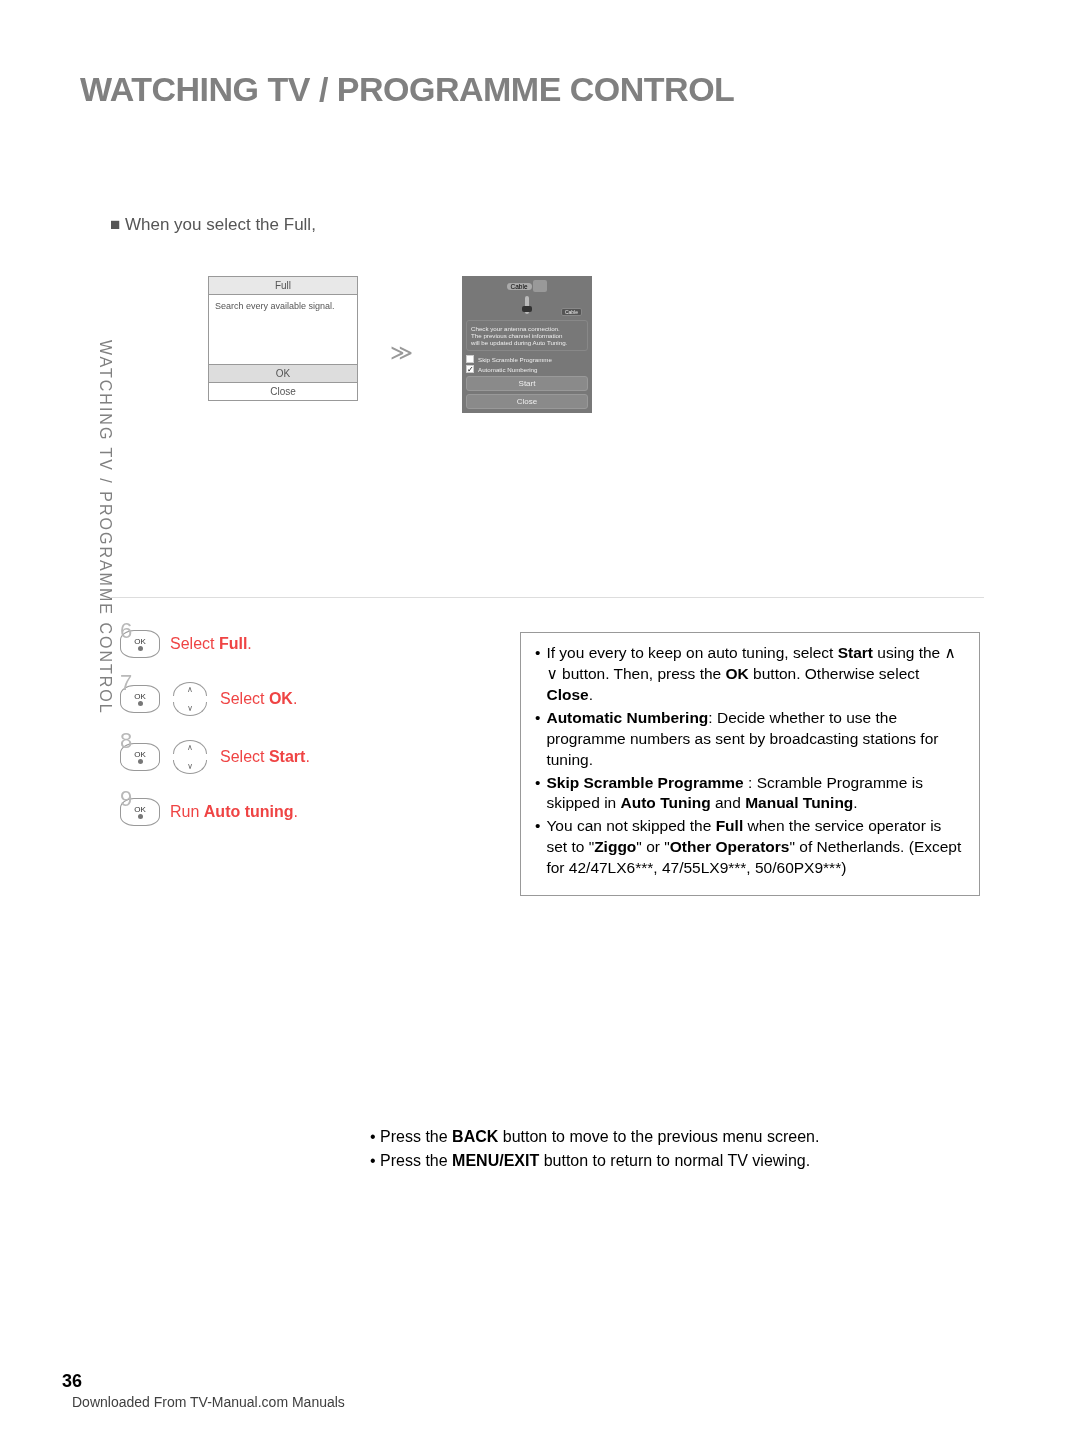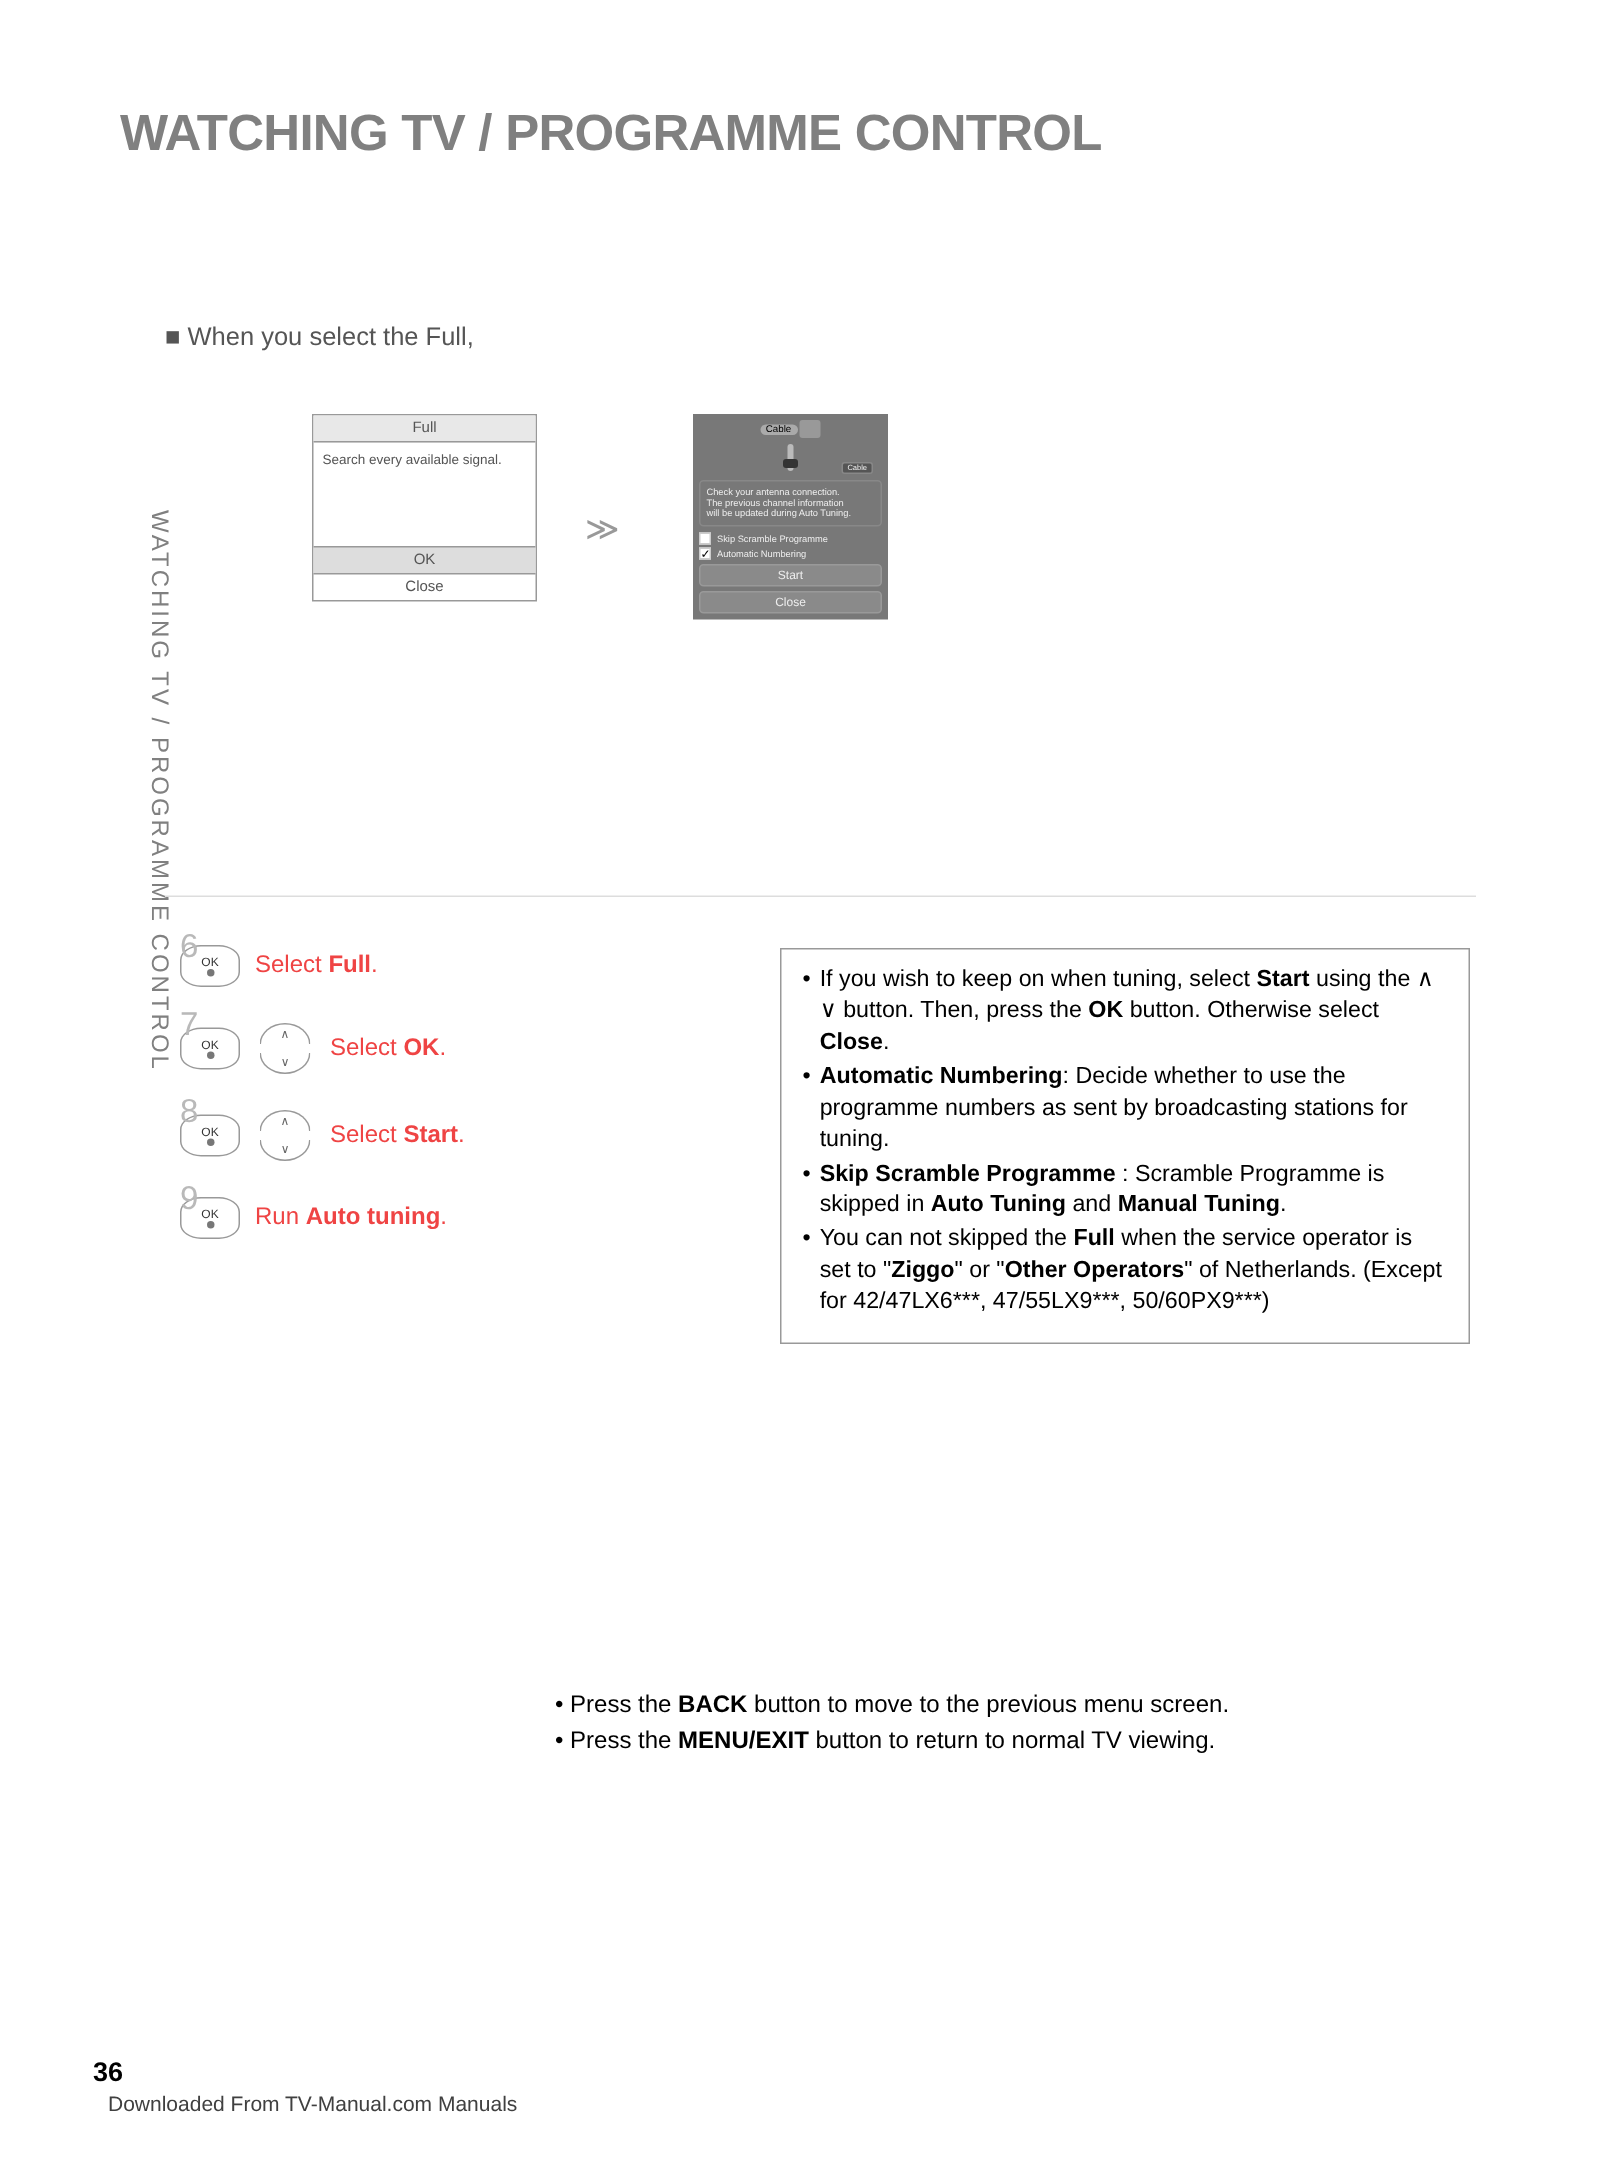--- a/index.html
+++ b/index.html
@@ -359,21 +359,21 @@
       <span>Run </span><b>Auto tuning</b><span>.</span>
     </div>
   </div>
 
 </div>
 
 <div class="info-box">
   <ul>
     <li>
         <span>
-      <span>If you wish to keep on when tuning, select </span><b>Start</b><span> using the ∧ ∨ button. Then, press the </span><b>OK</b><span> button. Otherwise select </span><b>Close</b><span>.</span>
+      <span>If you every to keep on auto tuning, select </span><b>Start</b><span> using the ∧ ∨ button. Then, press the </span><b>OK</b><span> button. Otherwise select </span><b>Close</b><span>.</span>
     </span>
       </li>
     <li>
         <span>
       <b>Automatic Numbering</b><span>: Decide whether to use the programme numbers as sent by broadcasting stations for tuning.</span>
     </span>
       </li>
     <li>
         <span>
       <b>Skip Scramble Programme</b><span> : Scramble Programme is skipped in </span><b>Auto Tuning</b><span> and </span><b>Manual Tuning</b><span>.</span>

